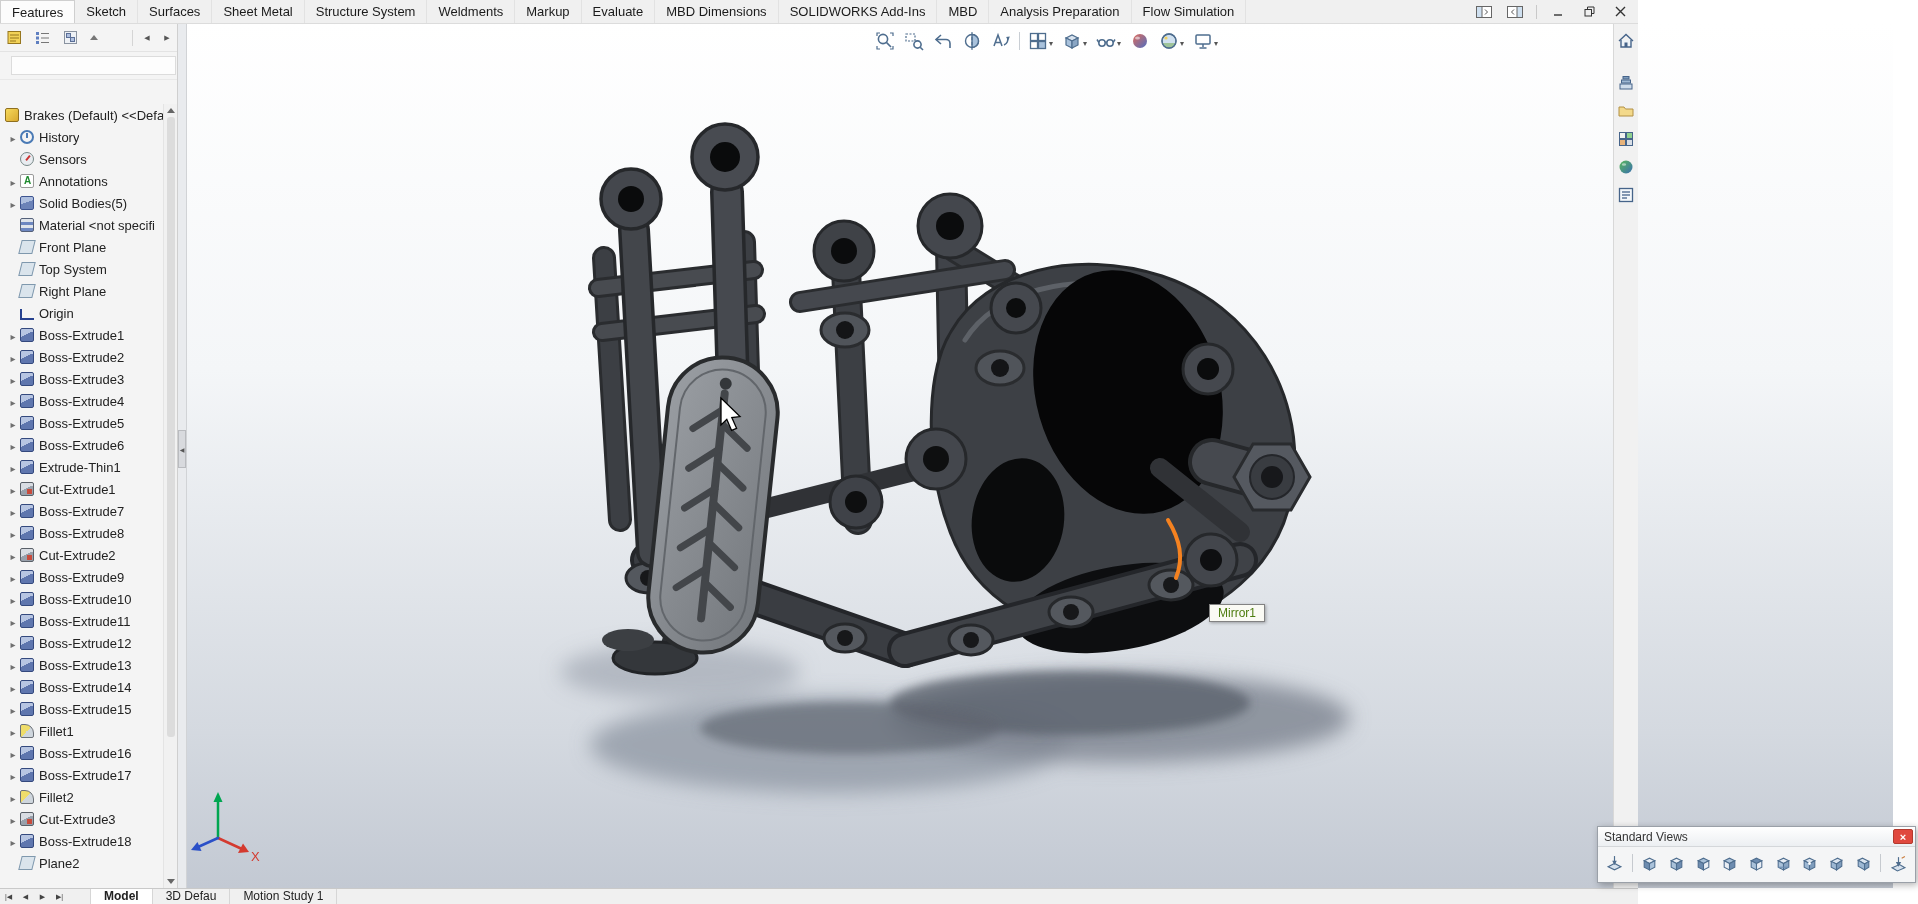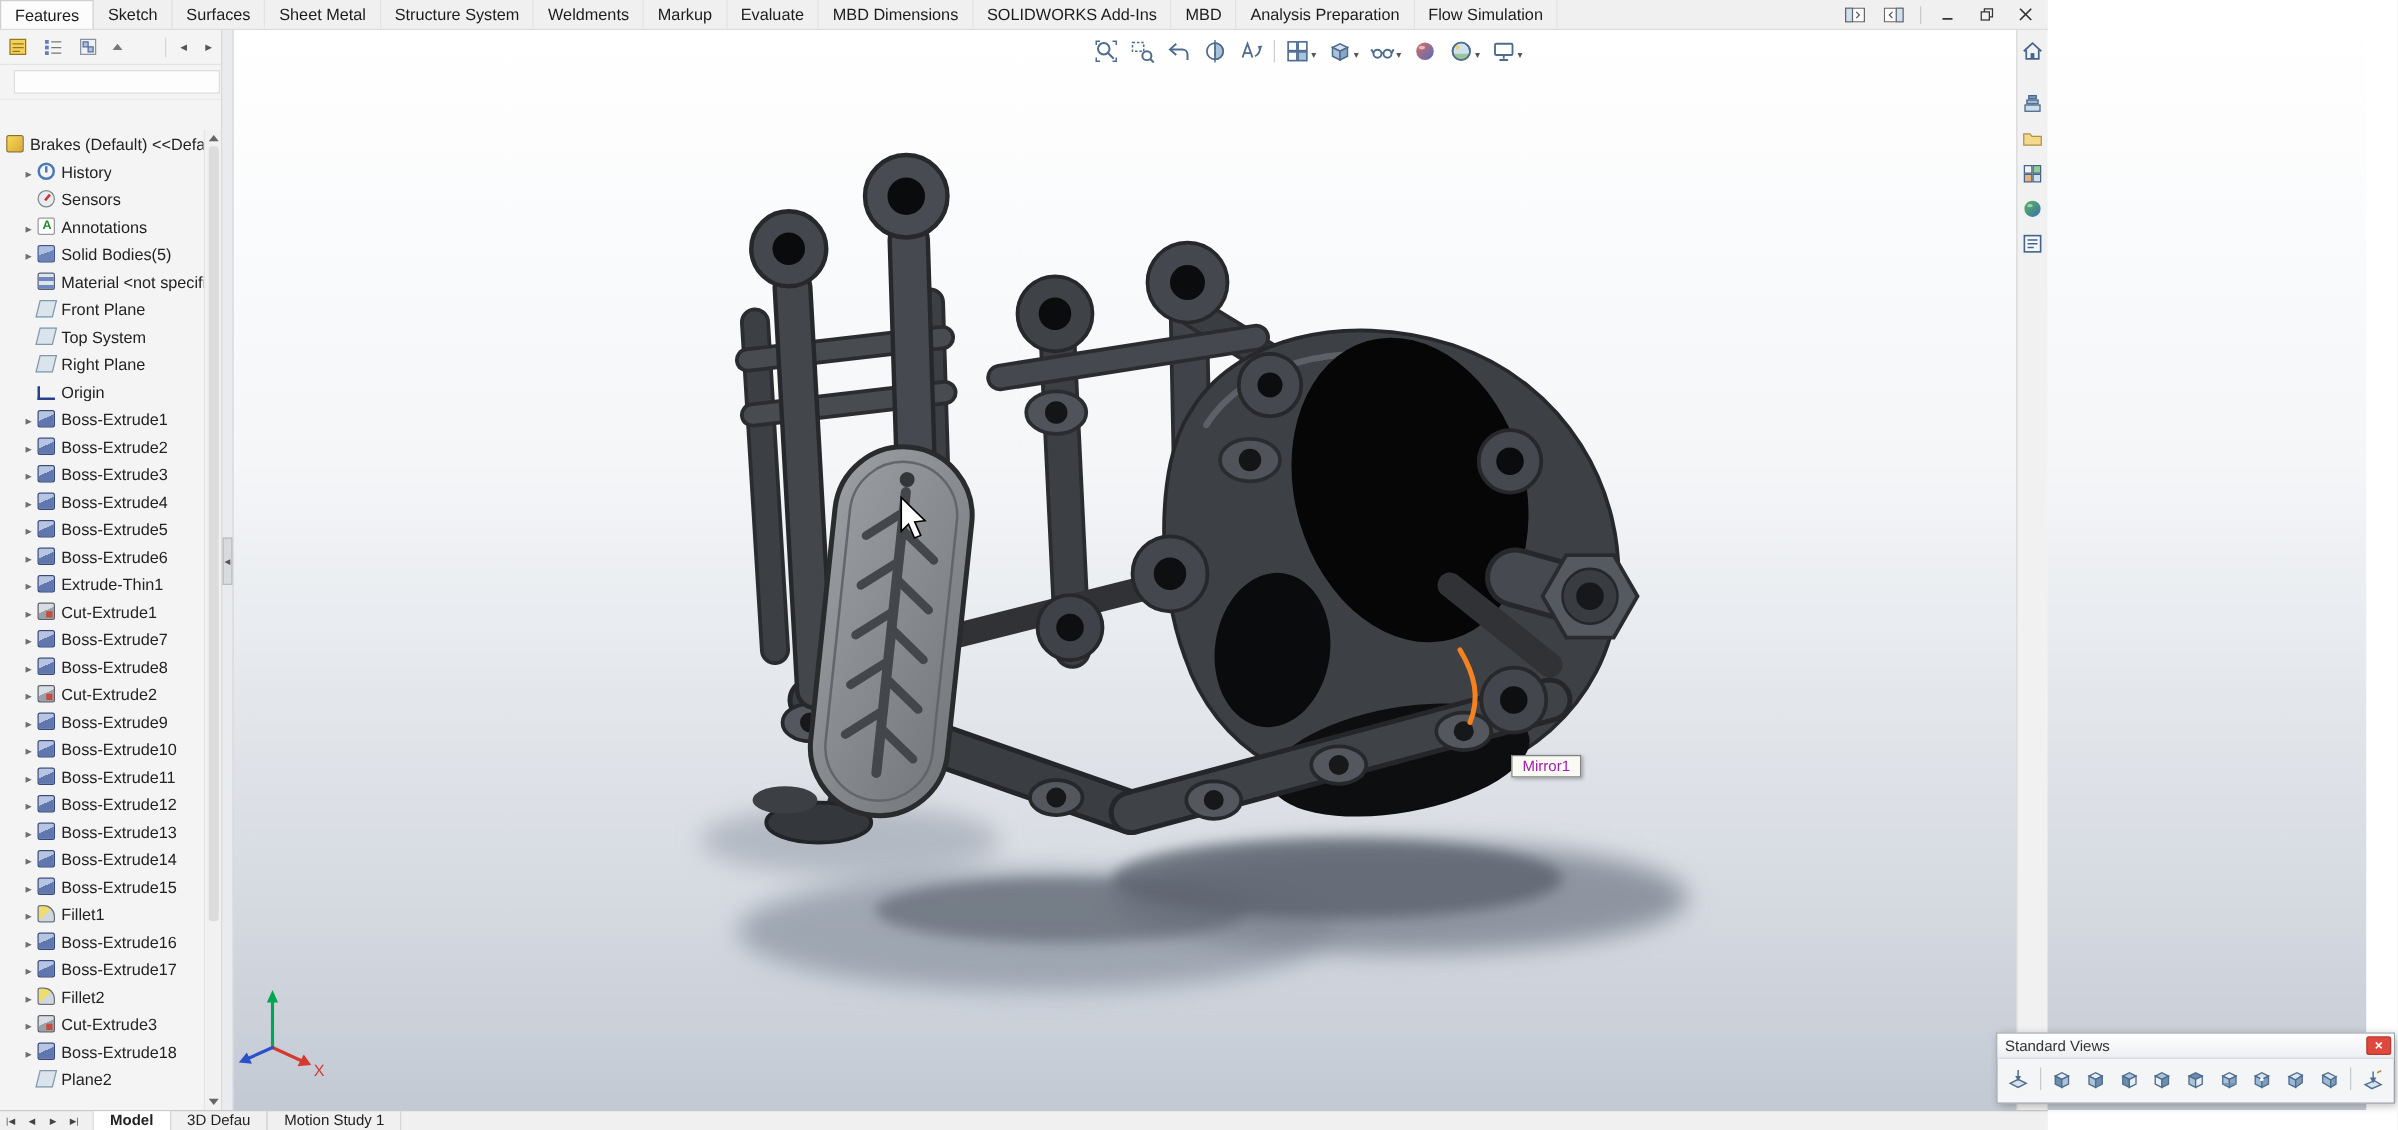--- a/index.html
+++ b/index.html
@@ -21,21 +21,21 @@
   .fm-tab{border:none;background:transparent;width:20px;height:20px;display:flex;align-items:center;justify-content:center}
   .fm-caret-shape{width:0;height:0;border-left:4px solid transparent;border-right:4px solid transparent;border-bottom:5px solid #777;margin:0 2px}
   .fm-arrow{border:none;background:transparent;font-size:7px;color:#555;width:12px;padding:0}
   .fm-arrow.left::before{content:"◀"}
   .fm-arrow.right::before{content:"▶"}
   .fm-tabsep{width:1px;height:16px;background:#d5d5d5;margin-left:auto}
   #fm-filter{height:28px;display:flex;align-items:center;gap:5px;padding:0 6px;border-bottom:1px solid #e8e8e8}
   #filter-input{flex:1;height:19px;border:1px solid #dcdcdc;background:#fdfdfd;font-family:"Liberation Sans",sans-serif;font-size:12px;padding:0 4px}
   #fm-tree{position:absolute;left:0;top:80px;right:14px;bottom:0;overflow:hidden}
   .tree-row{display:flex;align-items:center;height:22px;padding-left:5px;white-space:nowrap;overflow:hidden;font-size:13px;color:#222;cursor:default}
-  .tree-row.child{padding-left:16px}
+  .tree-row.child{padding-left:6px}
   .tw{flex:0 0 14px;width:14px;text-align:center}
   .tw::before{content:"▸";font-size:10px;color:#6f6f6f}
   .no-arrow .tw{visibility:hidden}
   .tlabel{overflow:hidden}
   .ticon{width:14px;height:14px;flex:0 0 14px;margin-right:5px;position:relative;border-radius:2px;display:inline-block}
   .ticon[data-icon="part"]{background:linear-gradient(135deg,#f6d95c,#d9a92f);border:1px solid #8f6f1e}
   .ticon[data-icon="history"]{border:2px solid #4a7ab5;border-radius:50%}
   .ticon[data-icon="history"]::after{content:"";position:absolute;left:4px;top:1px;width:2px;height:5px;background:#4a7ab5}
   .ticon[data-icon="sensors"]{border:1px solid #788;border-radius:50%;background:#e8ecf0}
   .ticon[data-icon="sensors"]::after{content:"";position:absolute;left:6px;top:2px;width:2px;height:6px;background:#c33;transform:rotate(40deg)}
@@ -64,42 +64,42 @@
   #viewport{position:absolute;left:187px;top:24px;width:1706px;bottom:16px;background:linear-gradient(180deg,#ffffff 0%,#f4f6f8 40%,#d4d9e0 82%,#c3c9d3 100%);overflow:hidden}
   #model-svg{position:absolute;left:0;top:0}
 
   
   #hud{position:absolute;left:685px;top:3px;display:flex;align-items:center;gap:3px;z-index:30}
   .hud-btn{border:none;background:transparent;height:28px;display:flex;align-items:center;gap:1px;padding:2px 3px}
   .caret-down::before{content:"▾";font-size:8px;color:#555}
   .hud-sep{width:1px;height:18px;background:#c9ced4;margin:0 2px}
 
   
-  #tooltip{position:absolute;left:1022px;top:580px;background:#fafaf4;border:1px solid #828282;box-shadow:1px 1px 3px rgba(0,0,0,.3);font-size:12px;color:#a21caf;padding:1px 8px;z-index:40}
+  #tooltip{position:absolute;left:1022px;top:580px;background:#fafaf4;border:1px solid #828282;box-shadow:1px 1px 3px rgba(0,0,0,.3);font-size:12px;color:#4d7c0f;padding:1px 8px;z-index:40}
 
   
   #task-pane{position:absolute;right:0;top:24px;width:25px;bottom:16px;background:#f1f1f1;border-left:1px solid #d8d8d8;display:flex;flex-direction:column;align-items:center;padding-top:6px;gap:6px}
   .tp-btn{border:none;background:transparent;width:22px;height:22px;display:flex;align-items:center;justify-content:center}
   .tp-gap{height:8px}
 
   
   #std-views{position:absolute;left:1597px;top:826px;width:319px;height:57px;background:#f4f5f6;border:1px solid #9aa0a8;box-shadow:2px 2px 7px rgba(0,0,0,.3);z-index:50}
   .sv-title{height:20px;display:flex;align-items:center;background:linear-gradient(#ffffff,#eceff2);border-bottom:1px solid #d4d7da;padding-left:6px}
   .sv-title-text{font-size:12px;color:#333}
   .sv-close{margin-left:auto;margin-right:2px;width:20px;height:15px;border:1px solid #b33a2e;background:#e0483e;color:#fff;font-size:11px;line-height:12px;font-weight:bold;border-radius:2px;padding:0}
   .sv-close::before{content:"×"}
   .sv-icons{display:flex;align-items:center;padding:3px 5px;gap:3px}
   .sv-btn{border:none;background:transparent;width:24px;height:26px;display:flex;align-items:center;justify-content:center;padding:0}
   .sv-sep{width:1px;height:18px;background:#c6cacf;margin:0 2px}
 
   
   #bottombar{position:absolute;left:0;right:0;bottom:0;height:16px;background:#f0f0f0;border-top:1px solid #c9c9c9;display:flex;align-items:stretch}
   .nav-btn{border:none;background:transparent;width:17px;font-size:7px;color:#444;padding:0}
   .nb1::before{content:"|◀"} .nb2::before{content:"◀"} .nb3::before{content:"▶"} .nb4::before{content:"▶|"}
-  #doc-tabs{display:flex;margin-left:6px}
+  #doc-tabs{display:flex;margin-left:22px}
   .doc-tab{border:none;background:transparent;border-right:1px solid #d6d6d6;border-left:1px solid #d6d6d6;margin-right:-1px;padding:0 13px;font-family:"Liberation Sans",sans-serif;font-size:12px;line-height:15px;color:#222}
   .doc-tab.active{background:#ffffff;font-weight:bold}
 </style>
 </head>
 <body>
 
 <div id="app">
 
   <header id="menubar">
     <nav id="menu-tabs">

